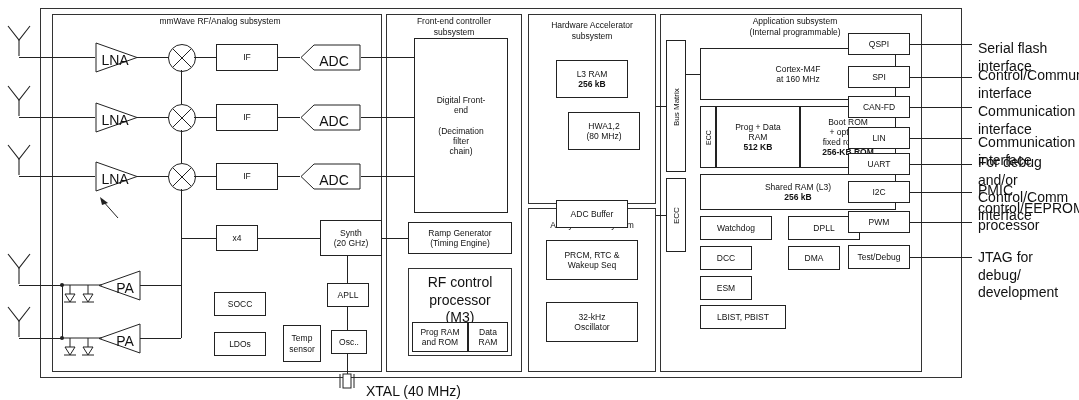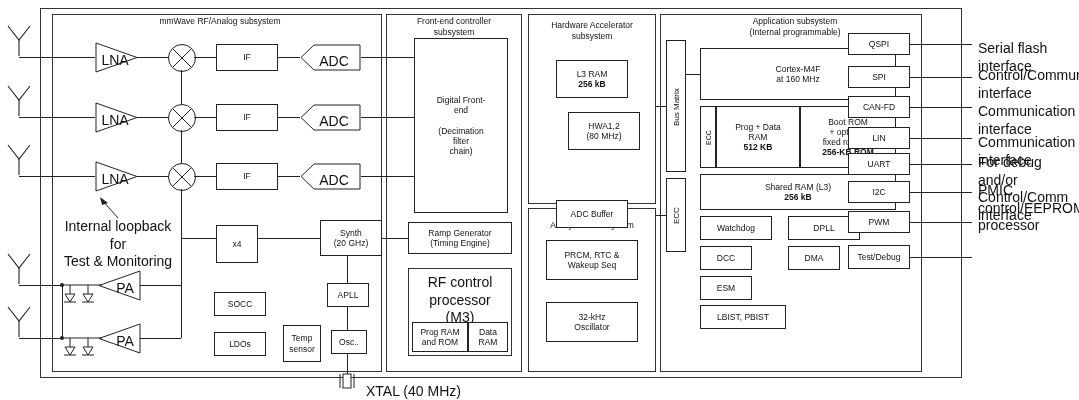--- a/index.html
+++ b/index.html
@@ -135,21 +135,21 @@
 
   <div class="ln vl" style="left:181px;top:70px;height:34px;"></div>
   <div class="ln vl" style="left:181px;top:130px;height:33px;"></div>
   <div class="ln vl" style="left:181px;top:189px;height:49px;"></div>
   <div class="ln hl" style="left:181px;top:238px;width:35px;"></div>
   <div class="ln vl" style="left:181px;top:238px;height:47px;"></div>
   <div class="ln hl" style="left:140px;top:285px;width:41px;"></div>
   <div class="ln vl" style="left:181px;top:285px;height:53px;"></div>
   <div class="ln hl" style="left:140px;top:338px;width:41px;"></div>
 
-  <div class="box" style="left:216px;top:225px;width:42px;height:38px;">x4</div>
+  <div class="box" style="left:216px;top:225px;width:42px;height:26px;">x4</div>
   <div class="ln hl" style="left:258px;top:238px;width:62px;"></div>
   <div class="box" style="left:320px;top:220px;width:62px;height:36px;white-space:pre-line;">Synth
 (20 GHz)</div>
   <div class="ln vl" style="left:347px;top:256px;height:27px;"></div>
   <div class="box" style="left:327px;top:283px;width:42px;height:24px;">APLL</div>
   <div class="ln vl" style="left:347px;top:307px;height:66px;"></div>
 
   <div class="ln hl" style="left:382px;top:238px;width:26px;"></div>
 
   <svg class="tri" style="left:98px;top:270px;width:44px;height:31px;">
@@ -176,22 +176,20 @@
     <line x1="12" y1="17" x2="12" y2="26" stroke="#222" stroke-width="1"></line>
     <line x1="30" y1="17" x2="30" y2="26" stroke="#222" stroke-width="1"></line>
     <polygon points="7,26 17,26 12,34" fill="#fff" stroke="#222" stroke-width="1"></polygon>
     <polygon points="25,26 35,26 30,34" fill="#fff" stroke="#222" stroke-width="1"></polygon>
     <line x1="6" y1="34" x2="18" y2="34" stroke="#222" stroke-width="1"></line>
     <line x1="24" y1="34" x2="36" y2="34" stroke="#222" stroke-width="1"></line>
     <circle cx="4" cy="17" r="2" fill="#222"></circle>
   </svg>
   <div class="ln vl" style="left:62px;top:285px;height:53px;"></div>
 
-  <div class="txt" style="left:58px;top:218px;width:120px;white-space:pre-line;text-align:center;">Internal loopback for
-Test &amp; Monitoring</div>
   <svg class="icon" style="left:96px;top:196px;width:30px;height:24px;">
     <line x1="22" y1="22" x2="6" y2="4" stroke="#222" stroke-width="1"></line>
     <polygon points="4,1 12,7 6,9" fill="#222"></polygon>
   </svg>
 
   <div class="box" style="left:214px;top:292px;width:52px;height:24px;">SOCC</div>
   <div class="box" style="left:214px;top:332px;width:52px;height:24px;">LDOs</div>
   <div class="box" style="left:283px;top:325px;width:38px;height:37px;white-space:pre-line;">Temp
 sensor</div>
   <div class="box" style="left:331px;top:330px;width:36px;height:24px;">Osc..</div>
@@ -287,20 +285,22 @@
 
   <div class="txt" style="left:978px;top:40px;width:98px;white-space:pre-line;">Serial flash interface</div>
   <div class="txt" style="left:978px;top:67px;width:98px;white-space:pre-line;">Control/Communication
 interface</div>
   <div class="txt" style="left:978px;top:103px;width:98px;white-space:pre-line;">Communication interface</div>
   <div class="txt" style="left:978px;top:134px;width:98px;white-space:pre-line;">Communication interface</div>
   <div class="txt" style="left:978px;top:154px;width:100px;white-space:pre-line;">For debug and/or
 Control/Comm interface</div>
   <div class="txt" style="left:978px;top:182px;width:100px;white-space:pre-line;">PMIC control/EEPROM
 processor</div>
+  <div class="txt" style="left:978px;top:249px;width:98px;white-space:pre-line;">JTAG for debug/
+development</div>
 
   <div class="ln hl" style="left:922px;top:222px;width:8px;"></div>
 
   <div class="ln vl" style="left:347px;top:373px;height:6px;"></div>
   <svg class="icon" style="left:336px;top:372px;width:26px;height:20px;">
     <rect x="7" y="2" width="8" height="14" fill="#fff" stroke="#222" stroke-width="1"></rect>
     <line x1="4" y1="2" x2="4" y2="16" stroke="#222" stroke-width="1"></line>
     <line x1="18" y1="2" x2="18" y2="16" stroke="#222" stroke-width="1"></line>
   </svg>
   <div class="txt" style="left:366px;top:383px;width:110px;">XTAL (40 MHz)</div>

